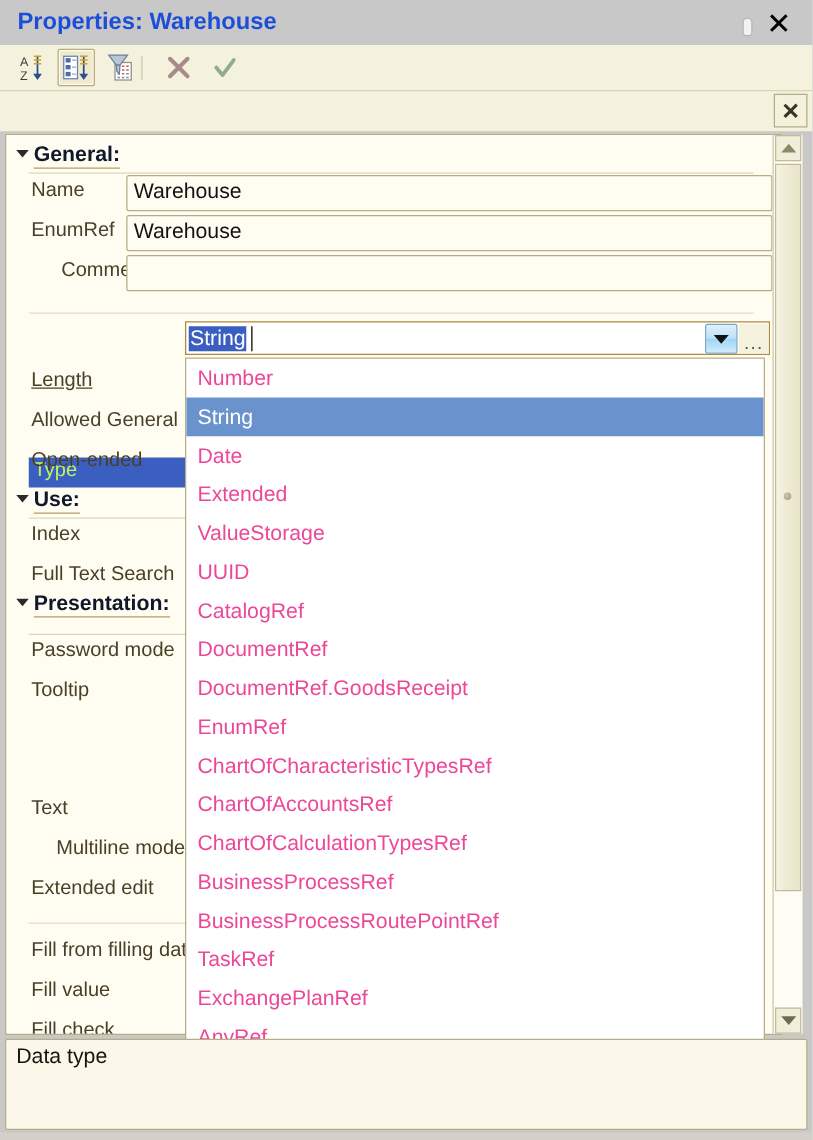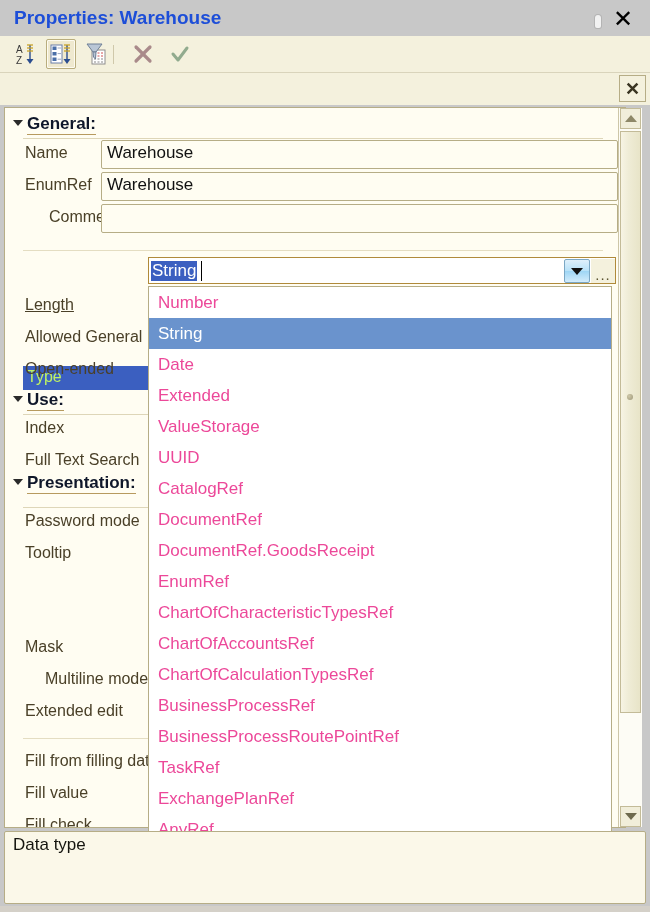--- a/index.html
+++ b/index.html
@@ -348,21 +348,21 @@
       <div class="plabel" style="top:343px;">Full Text Search</div>
 
       <div class="sect" style="top:365px;">
         <span class="arr"></span><u>Presentation:</u>
       </div>
       <div class="sect-rule" style="top:399px;"></div>
 
       <div class="plabel" style="top:404px;">Password mode</div>
       <div class="plabel" style="top:436px;">Tooltip</div>
 
-      <div class="plabel" style="top:530px;">Mask</div>
+      <div class="plabel" style="top:530px;">Text</div>
       <div class="plabel" style="top:562px;margin-left:20px;">Multiline mode</div>
       <div class="plabel" style="top:594px;">Extended edit</div>
 
       <div class="divider" style="top:630px;"></div>
 
       <div class="plabel" style="top:644px;">Fill from filling dat</div>
       <div class="plabel" style="top:676px;">Fill value</div>
       <div class="plabel" style="top:708px;">Fill check</div>
 
     </div>

